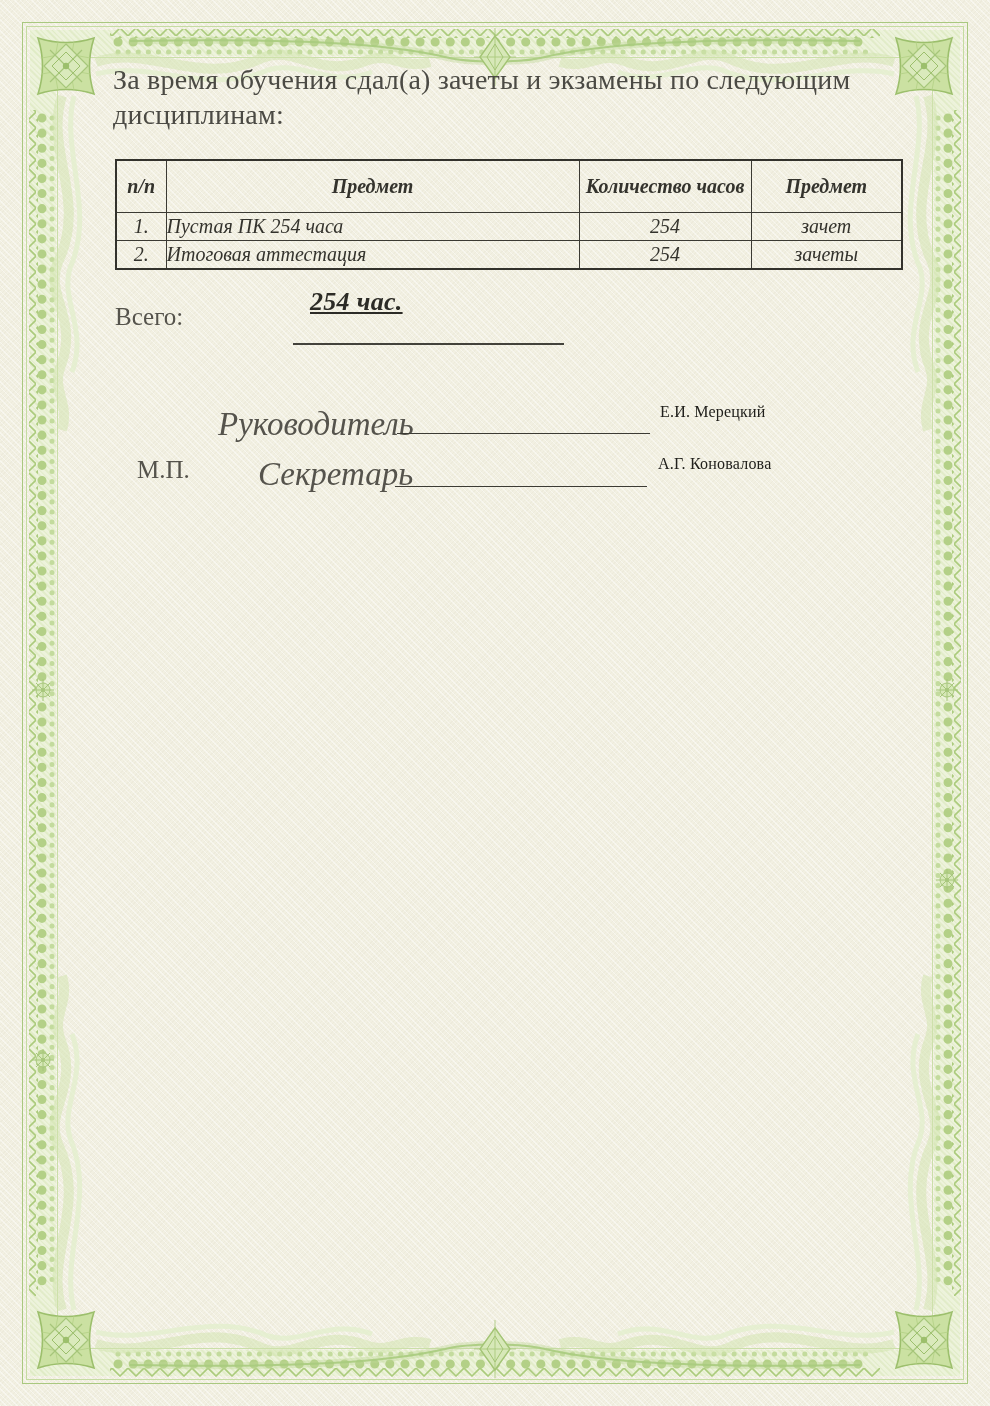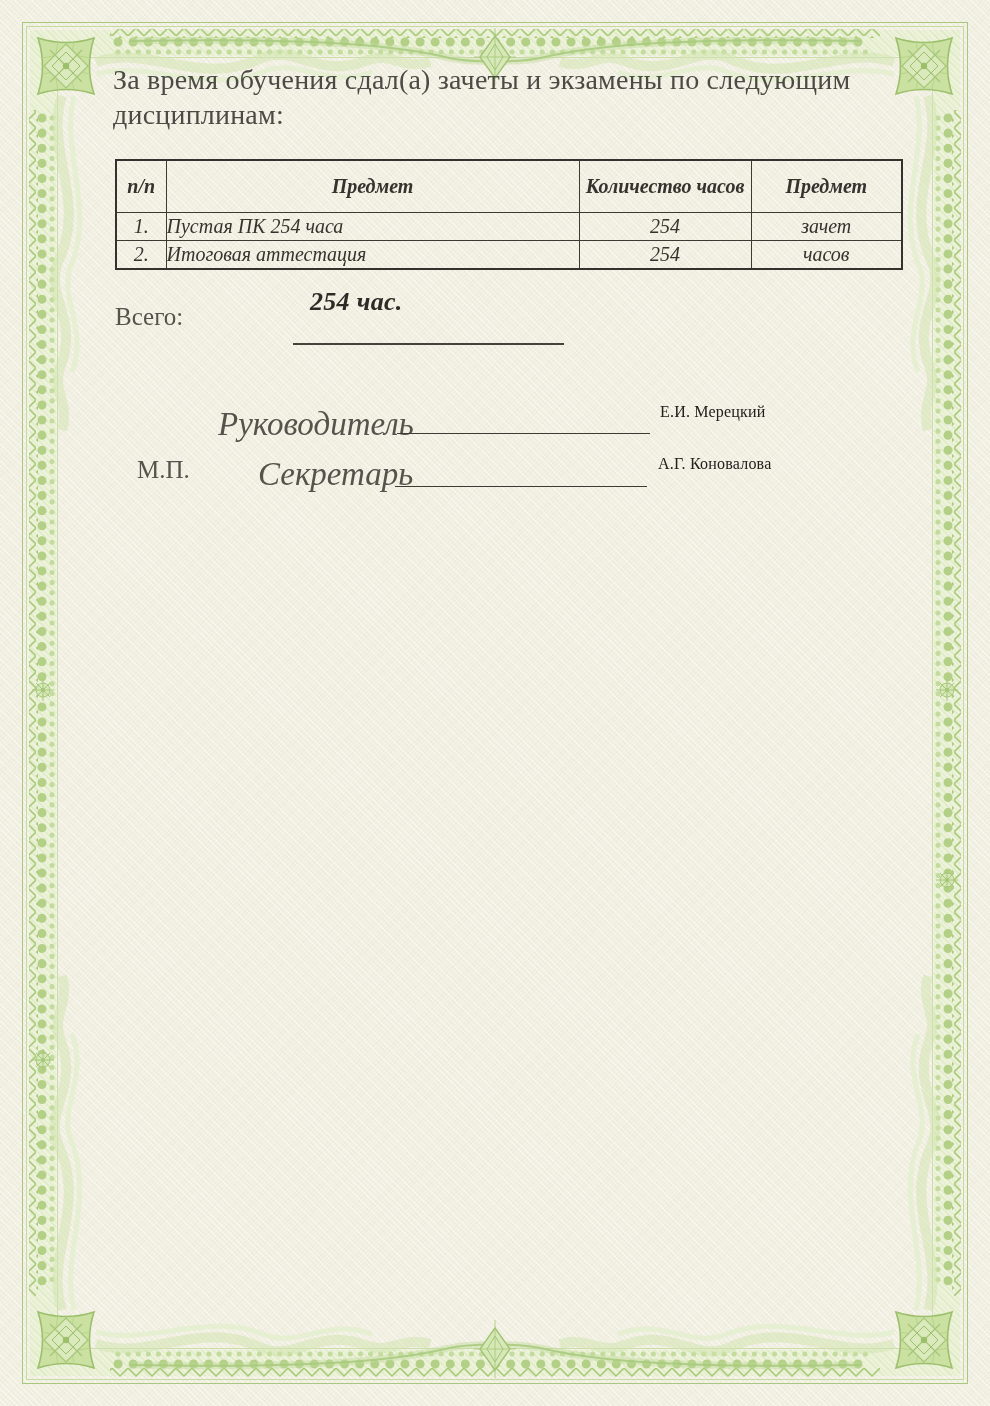--- a/index.html
+++ b/index.html
@@ -38,21 +38,21 @@
     height:51px;font-weight:bold;font-size:20px;line-height:23px;
     text-align:center;vertical-align:middle;padding:0 4px;white-space:normal;
   }
   table.subjects td{
     height:27px;font-size:20px;text-align:center;vertical-align:middle;padding:0 4px;
   }
   table.subjects td.cell-subject{text-align:left;padding-left:0;}
   col.c-num{width:50px;} col.c-subj{width:413px;} col.c-hours{width:172px;} col.c-grade{width:151px;}
 
   .total-label{position:absolute;left:115px;top:290px;font-size:25px;color:#55534c;margin-top:13px;}
-  .total-value{position:absolute;left:310px;top:287px;font-size:26px;font-style:italic;font-weight:bold;color:#2c2b26;letter-spacing:.3px;}
+  .total-value{position:absolute;left:310px;top:287px;font-size:26px;font-style:italic;font-weight:bold;color:#2c2b26;letter-spacing:.3px;text-decoration:underline;}
   .total-line{position:absolute;left:293px;top:343px;width:271px;border-top:2px solid #43423b;}
 
   .sig-role{position:absolute;font-size:33px;color:#55534c;font-style:italic;}
   .sig-name{position:absolute;font-size:16px;color:#21201c;letter-spacing:.2px;}
   .sig-line{position:absolute;border-top:1.6px solid #3c3b34;}
   .role-head{left:218px;top:406px;}
   .line-head{left:397px;top:433px;width:253px;}
   .name-head{left:660px;top:403px;}
   .stamp{position:absolute;left:137px;top:456px;font-size:25px;color:#55534c;text-align:right;}
   .role-secretary{left:258px;top:456px;}
@@ -171,21 +171,21 @@
         <tr>
           <td>1.</td>
           <td class="cell-subject">Пустая ПК 254 часа</td>
           <td>254</td>
           <td>зачет</td>
         </tr>
         <tr>
           <td>2.</td>
           <td class="cell-subject">Итоговая аттестация</td>
           <td>254</td>
-          <td>часов</td>
+          <td>зачеты</td>
         </tr>
       </tbody>
     </table>
 
     <span class="total-label">Всего:</span>
     <span class="total-value">254 час.</span>
     <div class="total-line"></div>
 
     <span class="sig-role role-head">Руководитель</span>
     <div class="sig-line line-head"></div>

